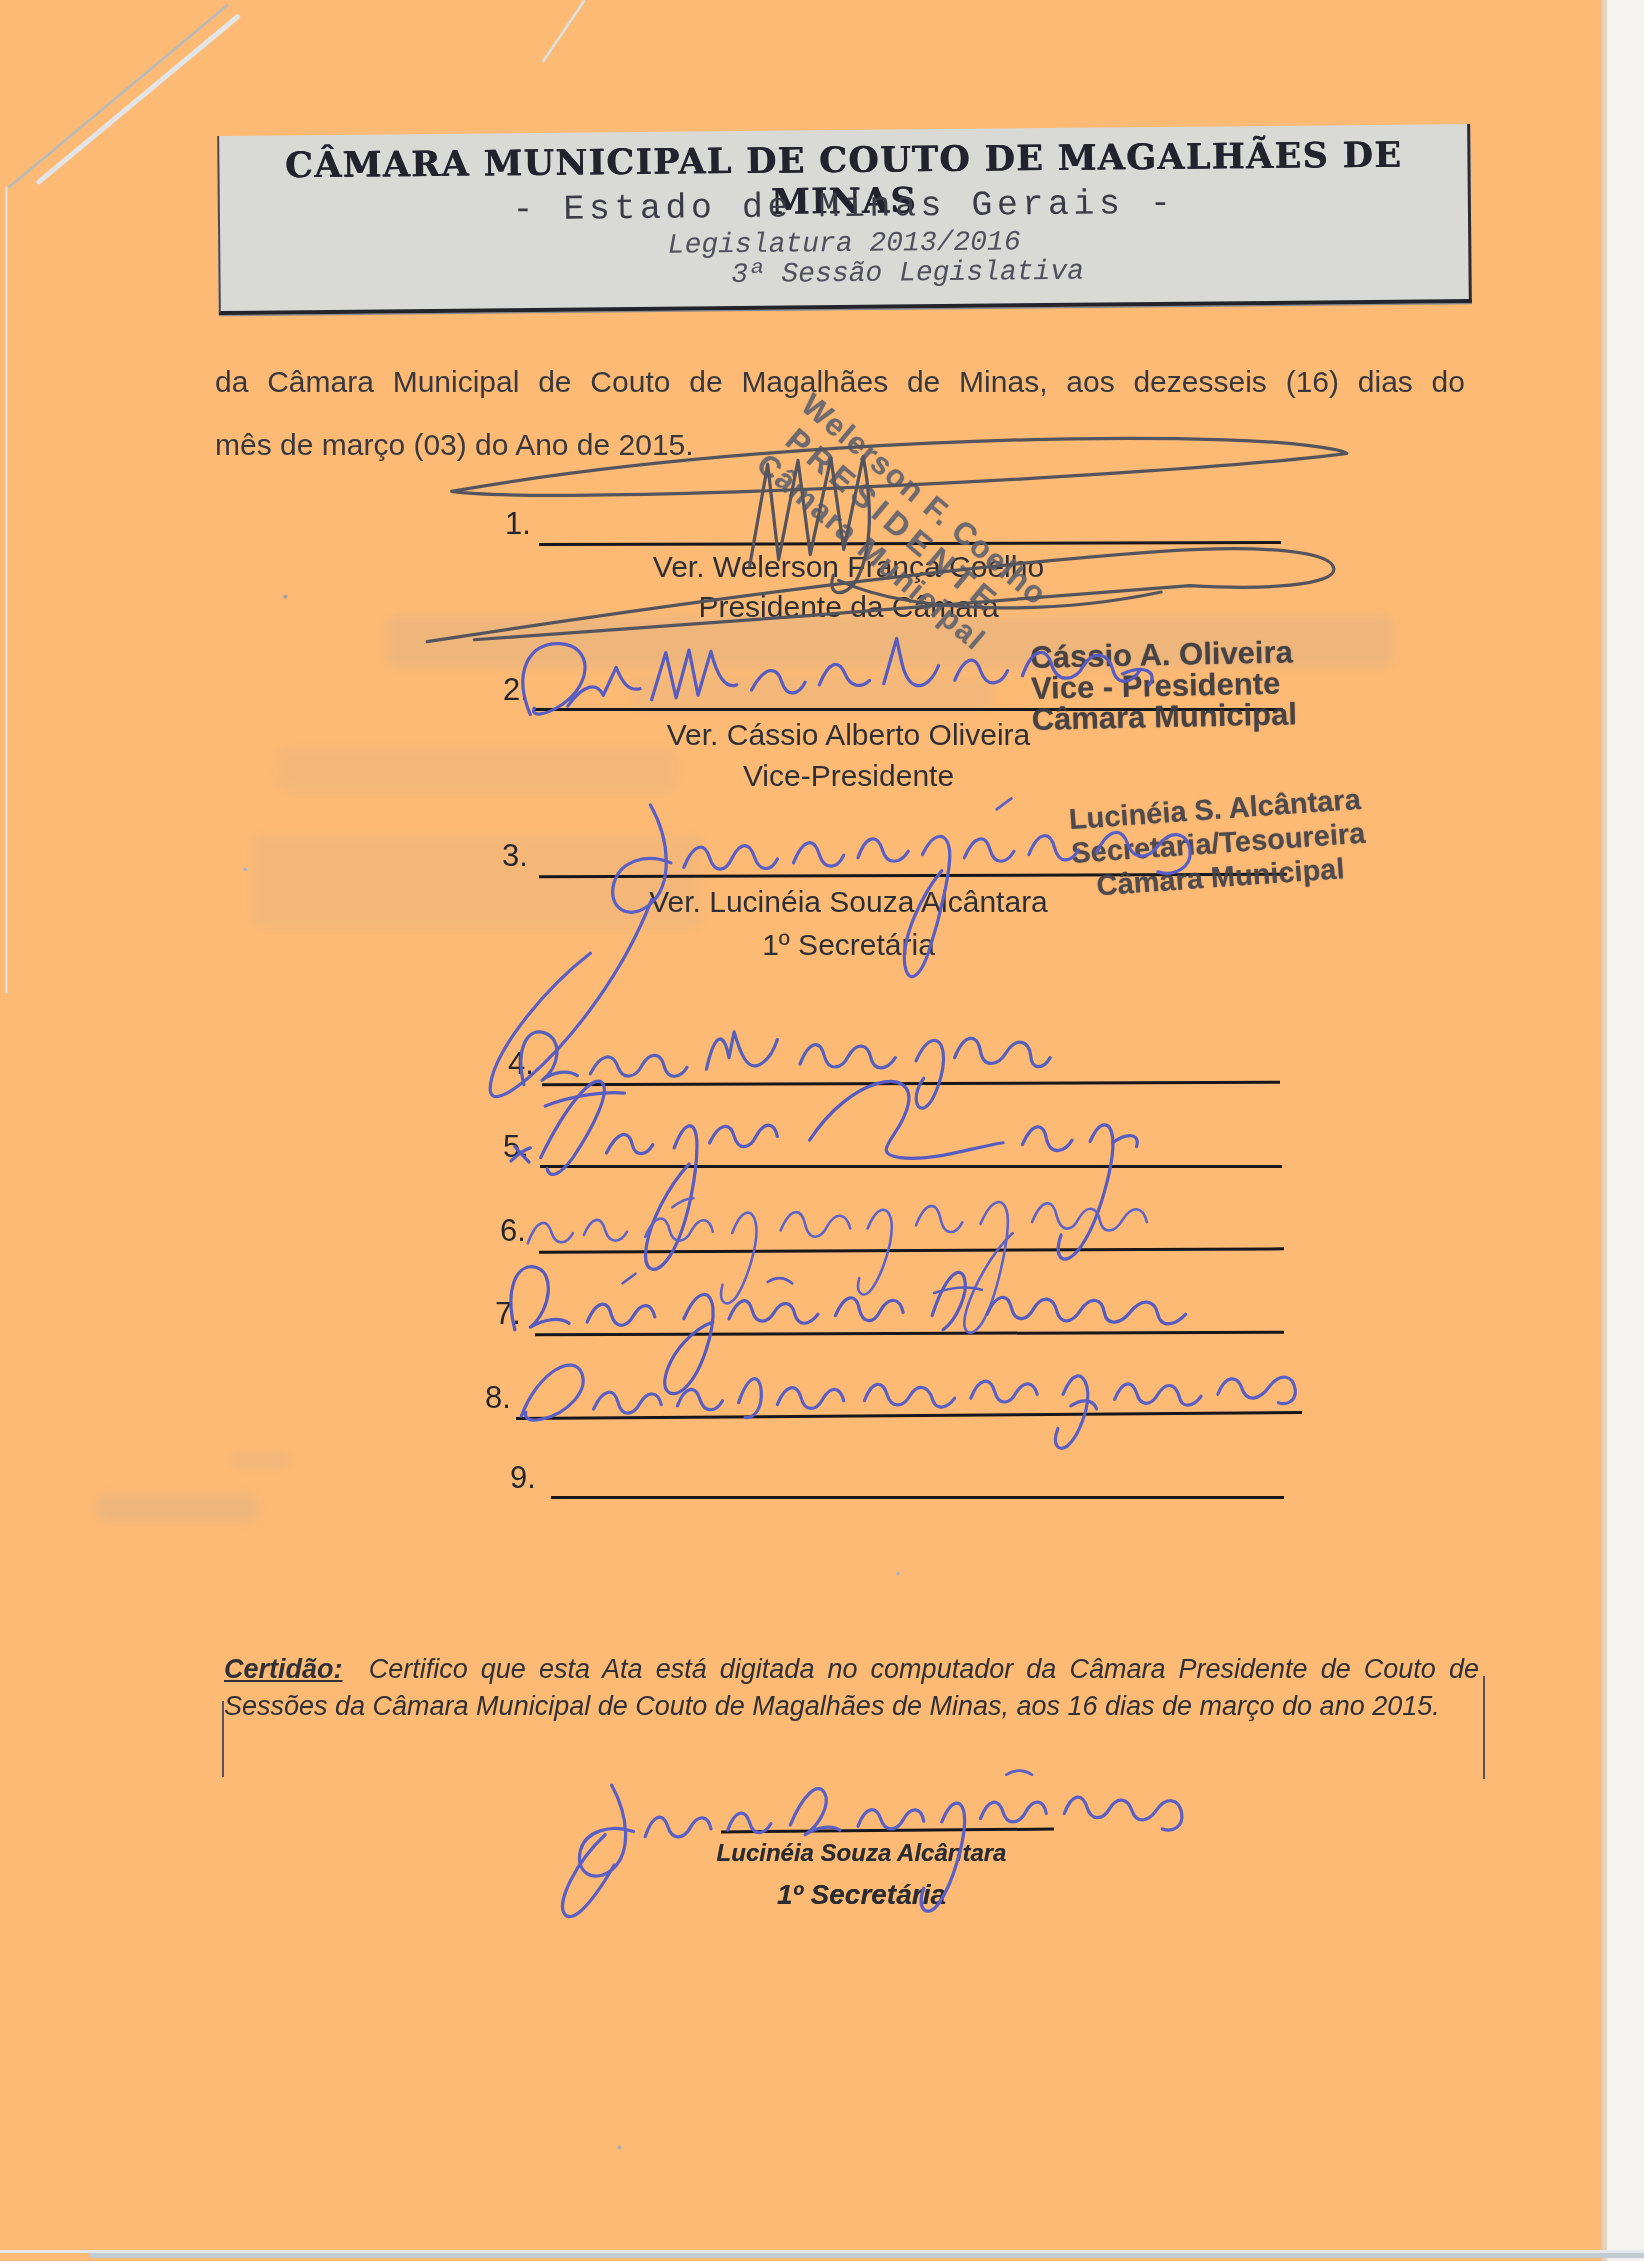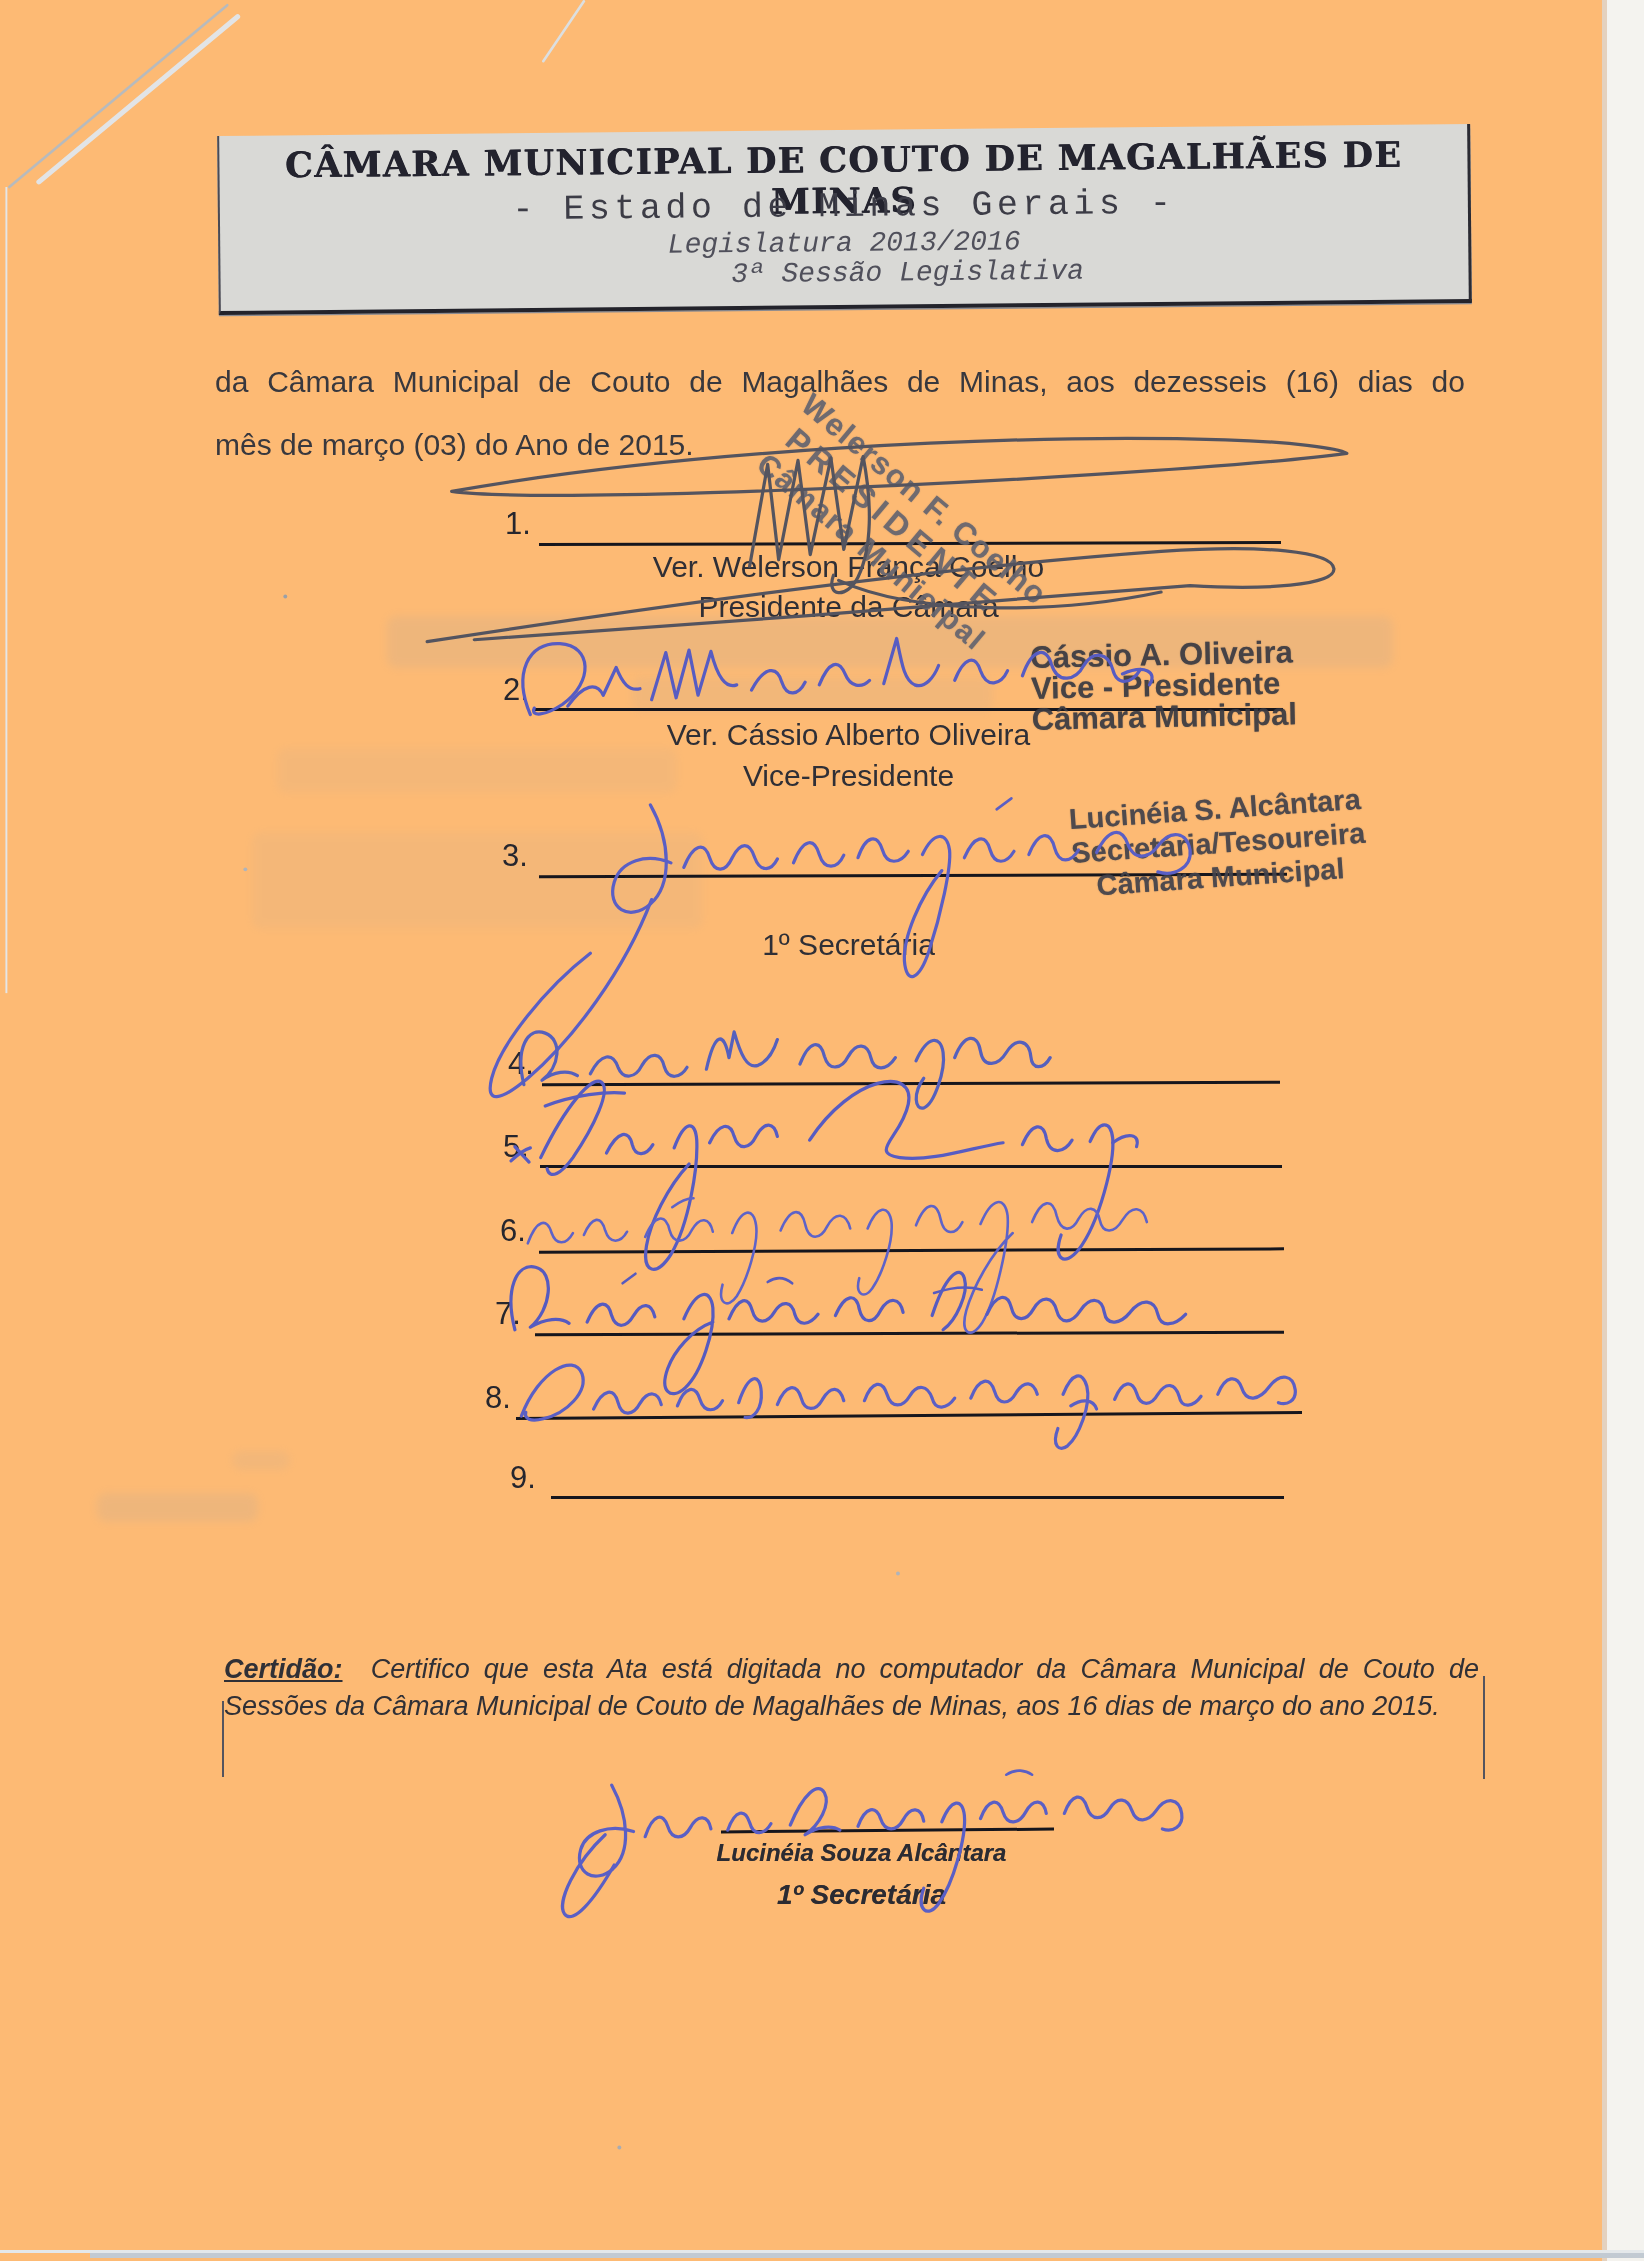--- a/index.html
+++ b/index.html
@@ -107,20 +107,21 @@
   <div class="abs typed" style="top:759px;">Vice-Presidente</div>
   <div class="abs typed" style="top:718px;">Ver. Cássio Alberto Oliveira</div>
   <div class="abs stamp stamp-2">
     <div>Cássio A. Oliveira</div>
     <div>Vice - Presidente</div>
     <div>Câmara Municipal</div>
   </div>
 
   <div class="abs sig-num" style="left:502px;top:838px;">3.</div>
   <div class="abs sig-line" style="left:539px;top:874px;width:748px;transform:rotate(-0.2deg);"></div>
+  <div class="abs typed" style="top:885px;">Ver. Lucinéia Souza Alcântara</div>
   <div class="abs typed" style="top:928px;">1º Secretária</div>
   <div class="abs stamp stamp-3">
     <div>Lucinéia S. Alcântara</div>
     <div>Secretária/Tesoureira</div>
     <div class="t3">Câmara Municipal</div>
   </div>
 
   <div class="abs sig-num" style="left:508px;top:1046px;">4.</div>
   <div class="abs sig-line" style="left:542px;top:1082px;width:738px;transform:rotate(-0.2deg);"></div>
 
@@ -133,21 +134,21 @@
   <div class="abs sig-num" style="left:495px;top:1296px;">7.</div>
   <div class="abs sig-line" style="left:535px;top:1332px;width:749px;transform:rotate(-0.2deg);"></div>
 
   <div class="abs sig-num" style="left:485px;top:1380px;">8.</div>
   <div class="abs sig-line" style="left:516px;top:1414px;width:786px;height:3.2px;transform:rotate(-0.45deg);"></div>
 
   <div class="abs sig-num" style="left:510px;top:1460px;">9.</div>
   <div class="abs sig-line" style="left:551px;top:1496px;width:733px;"></div>
 
   <div class="abs cert">
-    <div class="jline"><span class="lbl">Certidão:</span>&nbsp; <span>Certifico que esta Ata está digitada no computador da Câmara Municipal de Couto de</span></div>
+    <div class="jline"><span class="lbl">Certidão:</span>&nbsp; <span>Certifico que esta Ata está digitada no computador da Câmara Presidente de Couto de</span></div>
     <div>Sessões da Câmara Municipal de Couto de Magalhães de Minas, aos 16 dias de março do ano 2015.</div>
   </div>
   <div class="abs vtick" style="left:222px;top:1701px;height:76px;"></div>
   <div class="abs vtick" style="left:1483px;top:1676px;height:103px;"></div>
 
   <div class="abs close-line"></div>
   <div class="abs close-name">Lucinéia Souza Alcântara</div>
   <div class="abs close-role">1º Secretária</div>
 
   <svg class="abs ink-layer" width="1645" height="2261" viewBox="0 0 2550 3506" fill="none" stroke-linecap="round" stroke-linejoin="round">

